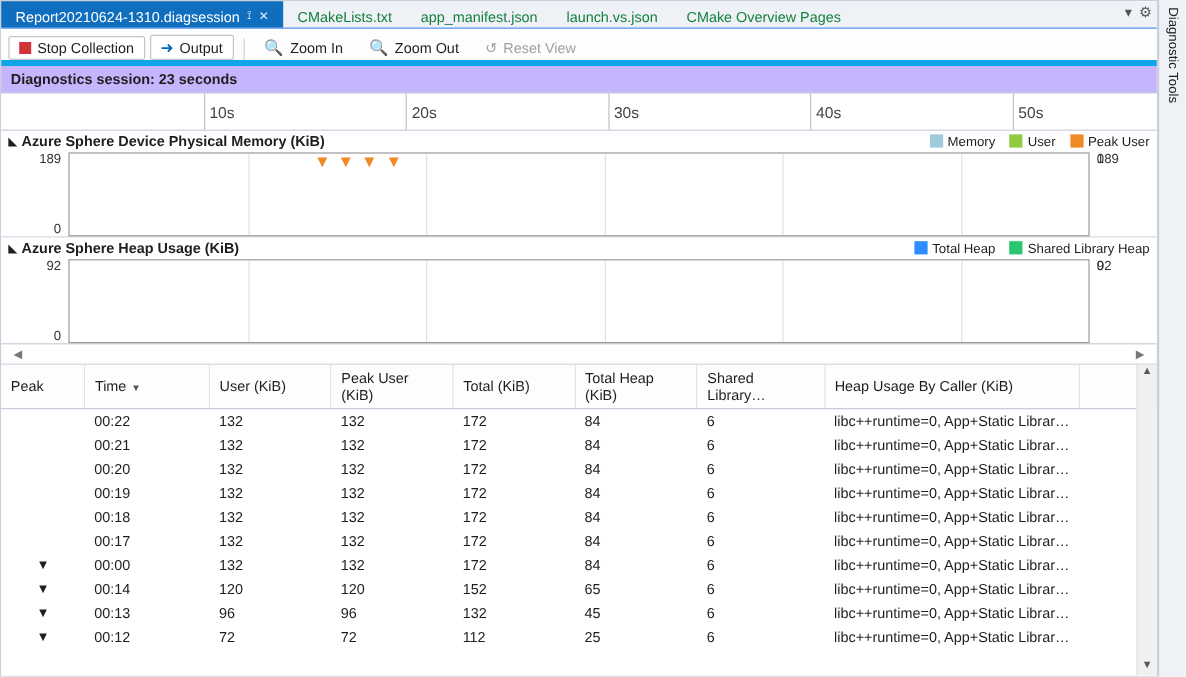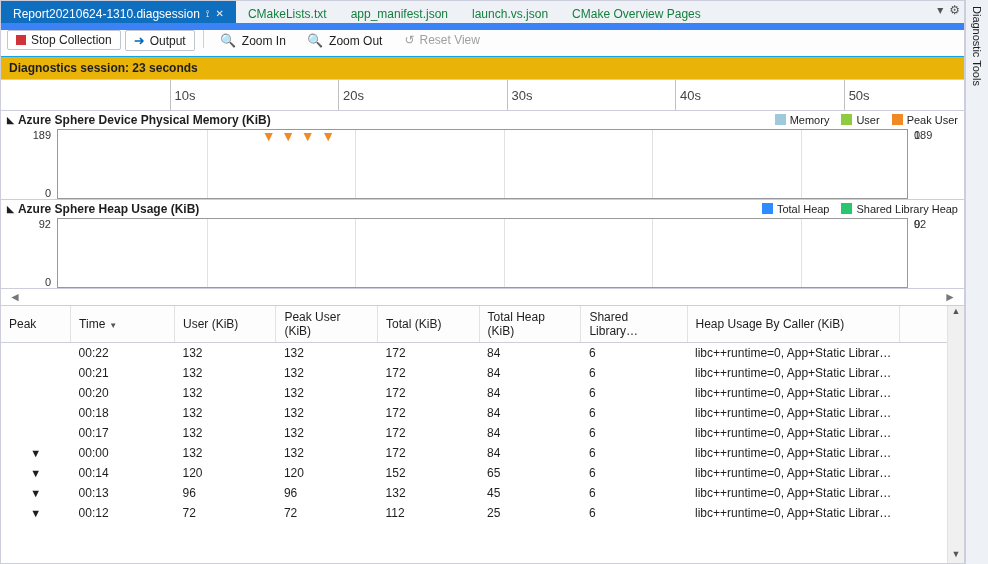--- a/index.html
+++ b/index.html
@@ -2,35 +2,35 @@
 <html><head>
 <meta charset="utf-8">
 <style>
 html,body{margin:0;padding:0;font-family:"Segoe UI",Arial,sans-serif;font-size:12px;color:#1e1e1e;background:#f5f5f5;width:988px;height:564px;overflow:hidden}
 .root{display:flex;width:988px;height:564px}
 .main{flex:1;display:flex;flex-direction:column;background:#fff;border:1px solid #cccedb}
 .side-tab{width:22px;background:#eef2f6;border-left:1px solid #cccedb;display:flex;align-items:flex-start;justify-content:center;padding-top:6px}
 .side-tab span{writing-mode:vertical-rl;font-size:11px;color:#1e1e1e}
 .side-icons{display:flex;gap:6px;padding:2px 4px;font-size:12px;color:#555}
 
-.tabs{display:flex;align-items:stretch;height:22px;background:#eef2f6;border-bottom:7px solid #3b82f6}
+.tabs{display:flex;align-items:stretch;height:22px;background:#eef2f6;border-bottom:1px solid #3b82f6}
 .tab{padding:3px 12px 0 12px;font-size:12px;color:#15803d;display:flex;align-items:center;gap:6px;cursor:pointer}
 .tab.active{background:#106ebe;color:#fff}
 .tab .pin,.tab .close{font-size:10px;opacity:.9}
 .tabs .spacer{flex:1}
 
-.toolbar{display:flex;align-items:flex-start;height:26px;border-bottom:1px solid #0ea5e9;background:#fdfdfd;padding:0 6px;gap:4px}
+.toolbar{display:flex;align-items:flex-end;height:26px;border-bottom:5px solid #0ea5e9;background:#fdfdfd;padding:0 6px;gap:4px}
 .tbtn{display:flex;align-items:center;gap:5px;padding:2px 8px;border:1px solid #bfc6d0;background:#fff;font-size:12px;cursor:pointer;border-radius:2px}
 .tbtn.plain{border:1px solid transparent;background:transparent}
 .tbtn.disabled{color:#a0a0a0}
 .sq-stop{width:10px;height:10px;background:#d13438;display:inline-block}
 .ico{font-size:13px;color:#0067b8}
 .sep{width:1px;height:18px;background:#cccedb;margin:0 4px}
 
-.session{padding:4px 8px;font-weight:bold;font-size:12px;border-bottom:1px solid #cccedb;background:#eab308}
+.session{padding:4px 8px;font-weight:bold;font-size:12px;border-bottom:1px solid #cccedb;background:#c4b5fd}
 
 .ruler{position:relative;height:30px;border-bottom:1px solid #cccedb;background:#fff}
 .ruler .tick{position:absolute;top:0;height:100%;border-left:1px solid #c0c0c0}
 .ruler .tick span{position:absolute;top:8px;left:4px;font-size:13px;color:#444}
 
 .chart-block{border-bottom:1px solid #cccedb;background:#fff}
 .chart-head{display:flex;align-items:center;padding:2px 6px;font-size:12px;font-weight:bold}
 .chart-head .tri{margin-right:4px;font-size:9px}
 .legend{margin-left:auto;display:flex;gap:12px;font-weight:normal;font-size:11px}
 .legend .sw{width:11px;height:11px;display:inline-block;margin-right:4px;vertical-align:-1px}
@@ -256,20 +256,31 @@
               <td>132</td>
               <td>132</td>
               <td>172</td>
               <td>84</td>
               <td>6</td>
               <td>libc++runtime=0, App+Static Librar…</td>
               <td></td>
             </tr>
             <tr>
               <td class="peak"></td>
+              <td>00:19</td>
+              <td>132</td>
+              <td>132</td>
+              <td>172</td>
+              <td>84</td>
+              <td>6</td>
+              <td>libc++runtime=0, App+Static Librar…</td>
+              <td></td>
+            </tr>
+            <tr>
+              <td class="peak"></td>
               <td>00:18</td>
               <td>132</td>
               <td>132</td>
               <td>172</td>
               <td>84</td>
               <td>6</td>
               <td>libc++runtime=0, App+Static Librar…</td>
               <td></td>
             </tr>
             <tr>

